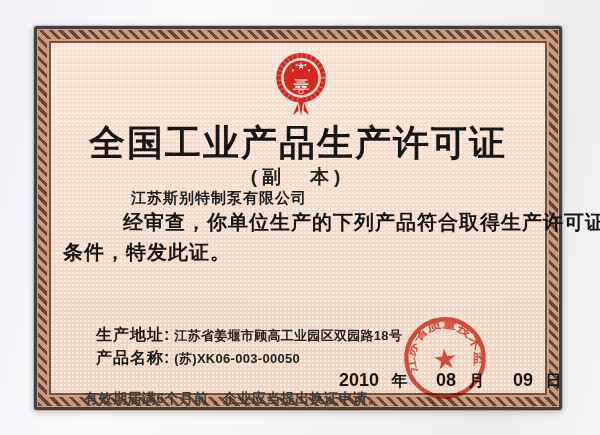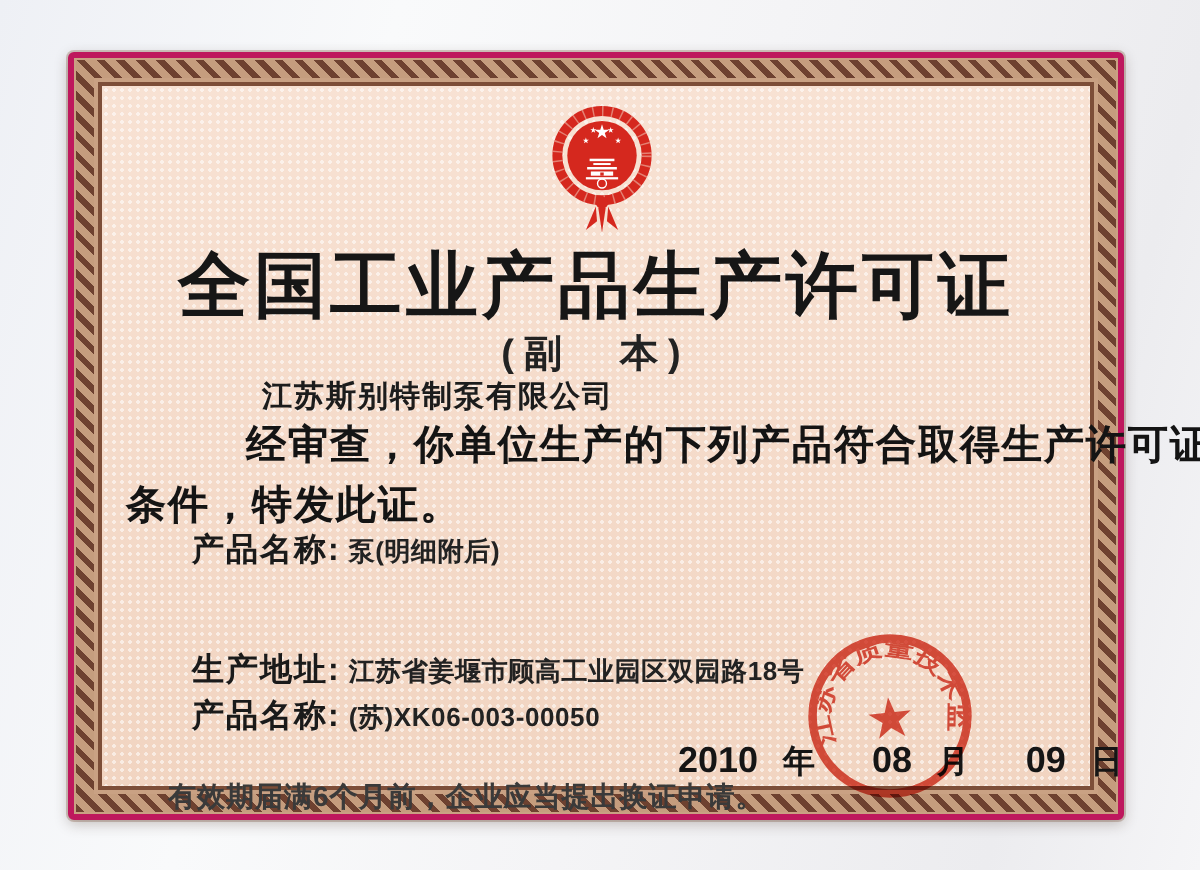--- a/index.html
+++ b/index.html
@@ -5,21 +5,21 @@
   * { margin:0; padding:0; box-sizing:border-box; }
   html,body { width:600px; height:435px; overflow:hidden; }
   body {
     font-family: "Liberation Sans", sans-serif;
     background: linear-gradient(105deg, #eef0f5 0%, #f9fafb 28%, #f4f4f6 55%, #ececef 85%, #f5f5f7 100%);
     position: relative;
   }
   
   .cert {
     position:absolute; left:34px; top:26px; width:528px; height:384px;
-    border:3px solid #be185d;
+    border:3px solid #404040;
     background:#c9a183;
     box-shadow: 0 2px 7px rgba(60,40,30,.28), 0 0 0 1px rgba(150,110,85,.35);
     border-radius:3px;
   }
   .cert-band {
     position:absolute; inset:1px;
     border:9px solid;
     border-image: repeating-linear-gradient(45deg, #6e4130 0 3px, #c59d7e 3px 7px) 9;
   }
   .cert-inner {
@@ -106,23 +106,20 @@
       <circle cx="50" cy="68.5" r="3.6" fill="none" stroke="#ffffff" stroke-width="1.1"></circle>
     </svg>
 
     <div class="title">全国工业产品生产许可证</div>
     <div class="subtitle">(副　本)</div>
 
     <div class="company">江苏斯别特制泵有限公司</div>
     <div class="stmt stmt-1">经审查，你单位生产的下列产品符合取得生产许可证</div>
     <div class="stmt stmt-2">条件，特发此证。</div>
 
-    <div class="frow row-product">
-      <span class="lab">产品名称:</span><span class="val">泵(明细附后)</span>
-    </div>
     <div class="frow row-prod-addr">
       <span class="lab">生产地址:</span><span class="val">江苏省姜堰市顾高工业园区双园路18号</span>
     </div>
     <div class="frow row-cert-no">
       <span class="lab">产品名称:</span><span class="val">(苏)XK06-003-00050</span>
     </div>
 
     <div class="note">有效期届满6个月前，企业应当提出换证申请。</div>
 
     <div class="date-row">

